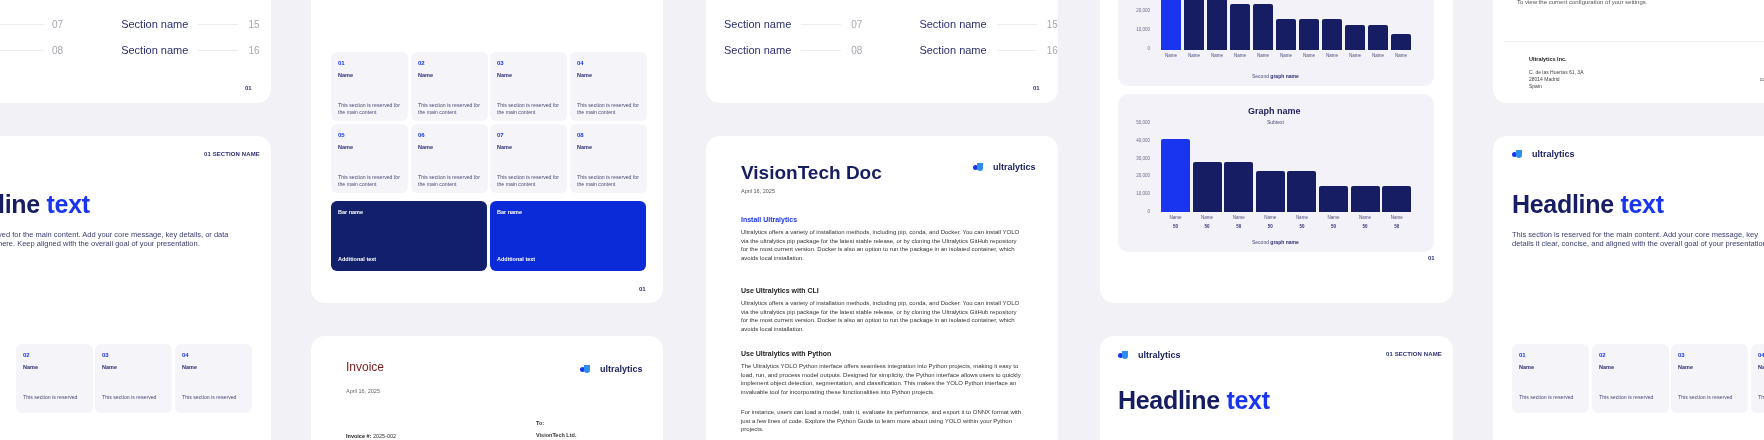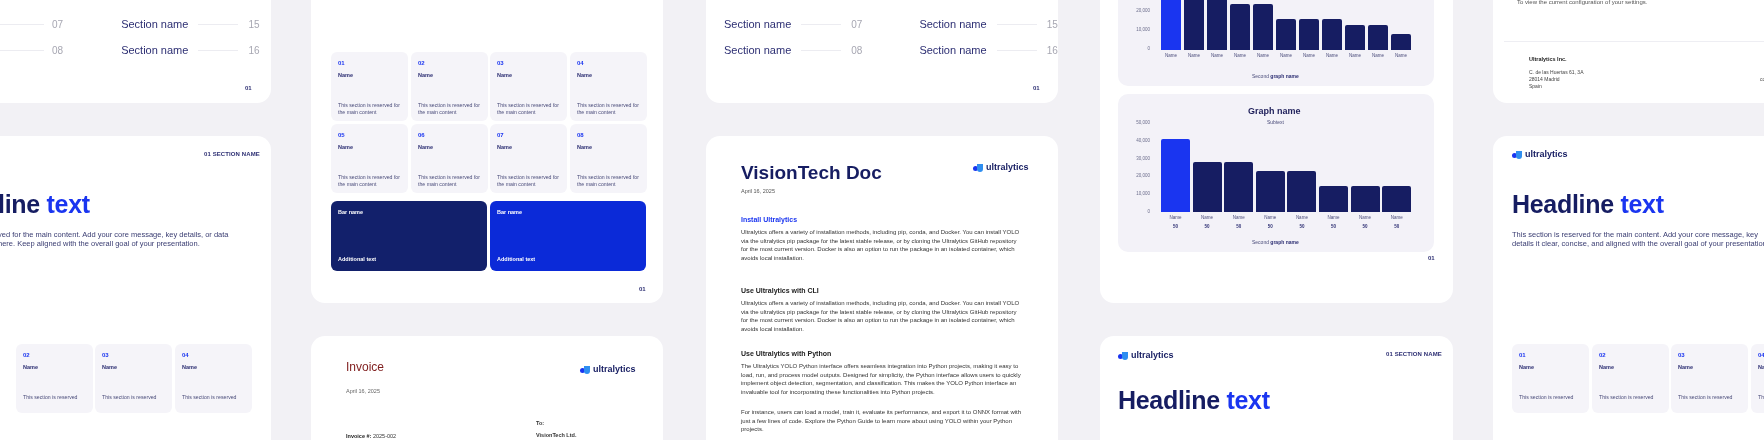--- a/index.html
+++ b/index.html
@@ -41,21 +41,21 @@
   .tile .nm { position: absolute; left: 7px; top: 20px; font-size: 5.5px; font-weight: bold; color: #2d2f73; }
   .tile .ds { position: absolute; left: 7px; top: 50px; font-size: 5.2px; color: #4a4c7a; line-height: 6.5px; width: 66px; }
 
   .bar-tile { position: absolute; border-radius: 6px; height: 70px; width: 156px; }
   .bar-tile .bn { position: absolute; left: 7px; top: 8px; font-size: 5.5px; font-weight: bold; color: #fff; }
   .bar-tile .at { position: absolute; left: 7px; bottom: 9px; font-size: 5.5px; font-weight: bold; color: #fff; }
 
   
   .doc-title { position: absolute; font-size: 19px; font-weight: bold; color: #161d62; white-space: nowrap; }
   .doc-date { position: absolute; font-size: 5.5px; color: #555; }
-  .logo { position: absolute; display: flex; align-items: flex-end; gap: 2px; font-size: 9px; color: #161d62; font-weight: bold; }
+  .logo { position: absolute; display: flex; align-items: center; gap: 9px; font-size: 9px; color: #161d62; font-weight: bold; }
   .logo .mark { display: inline-block; position: relative; width: 11px; height: 8px; }
   .logo .mark::before { content: ""; position: absolute; left: 0; top: 2px; width: 5px; height: 5px; border-radius: 50%; background: #1a35f0; }
   .logo .mark::after { content: ""; position: absolute; left: 4px; top: 0; width: 6px; height: 8px; border-radius: 0 0 4px 4px; background: #2e8ef0; }
   .h-blue { position: absolute; font-size: 7px; font-weight: bold; color: #1a35f0; }
   .h-dark { position: absolute; font-size: 7px; font-weight: bold; color: #222; }
   .body-txt { position: absolute; font-size: 6px; color: #333; line-height: 8.5px; width: 282px; }
 
   
   .inv-title { position: absolute; font-size: 12px; color: #7f1d1d; white-space: nowrap; }
   .inv-small { position: absolute; font-size: 5.5px; color: #333; white-space: nowrap; }

